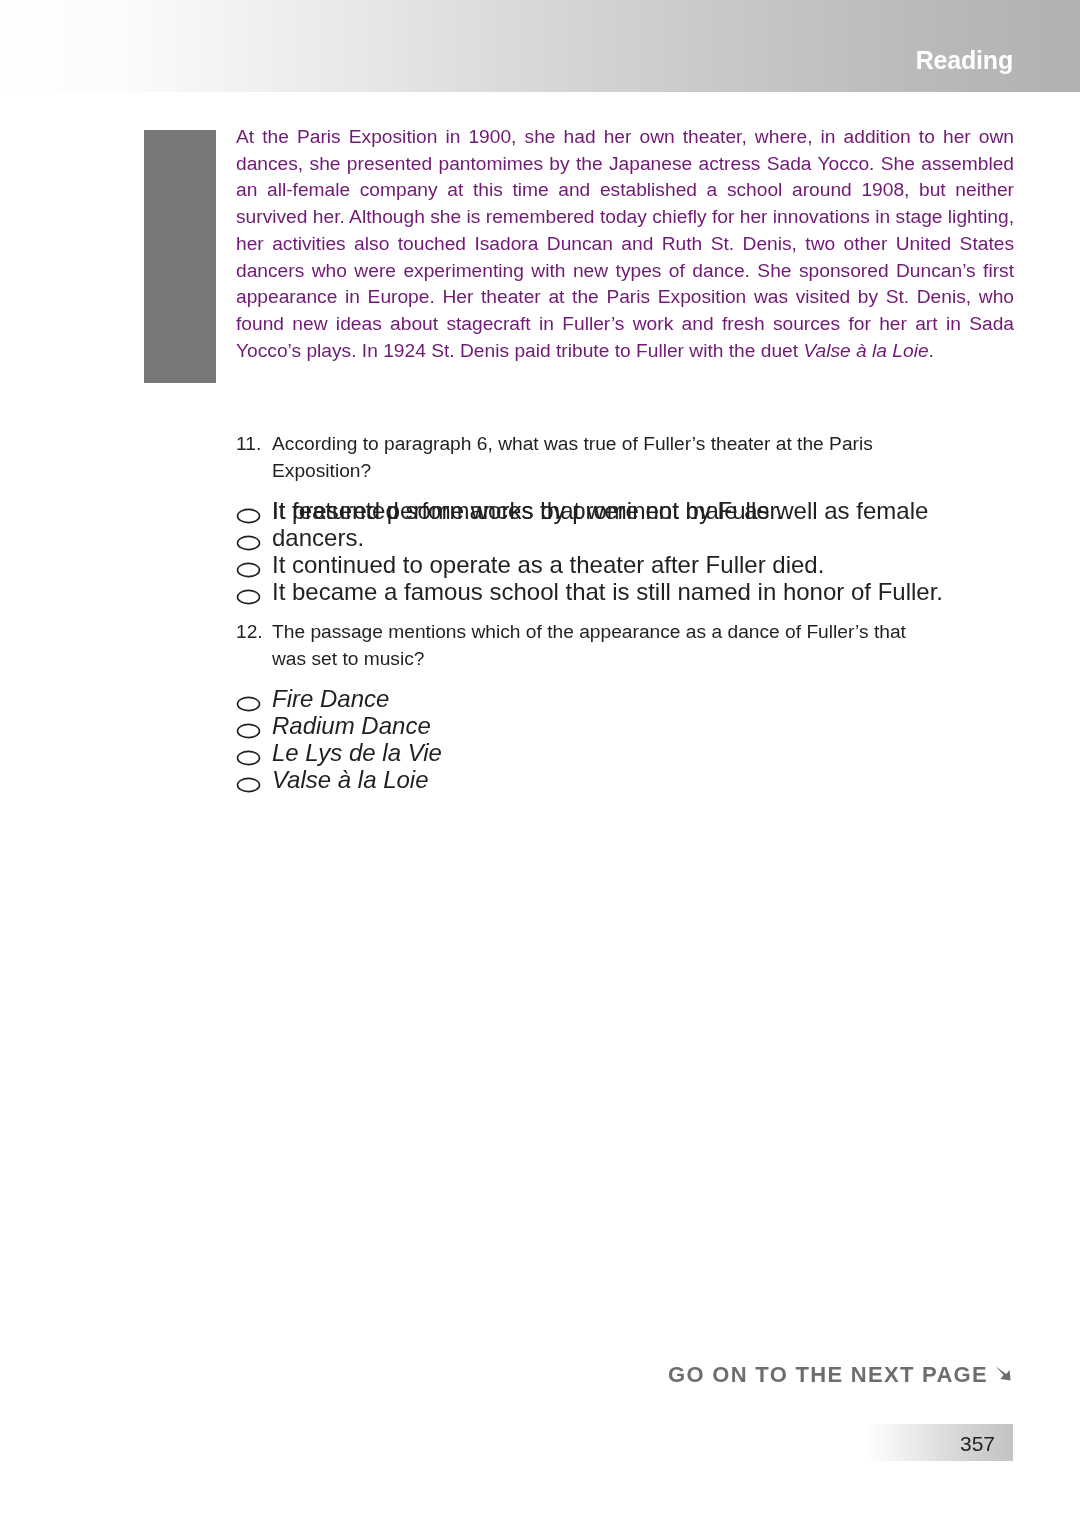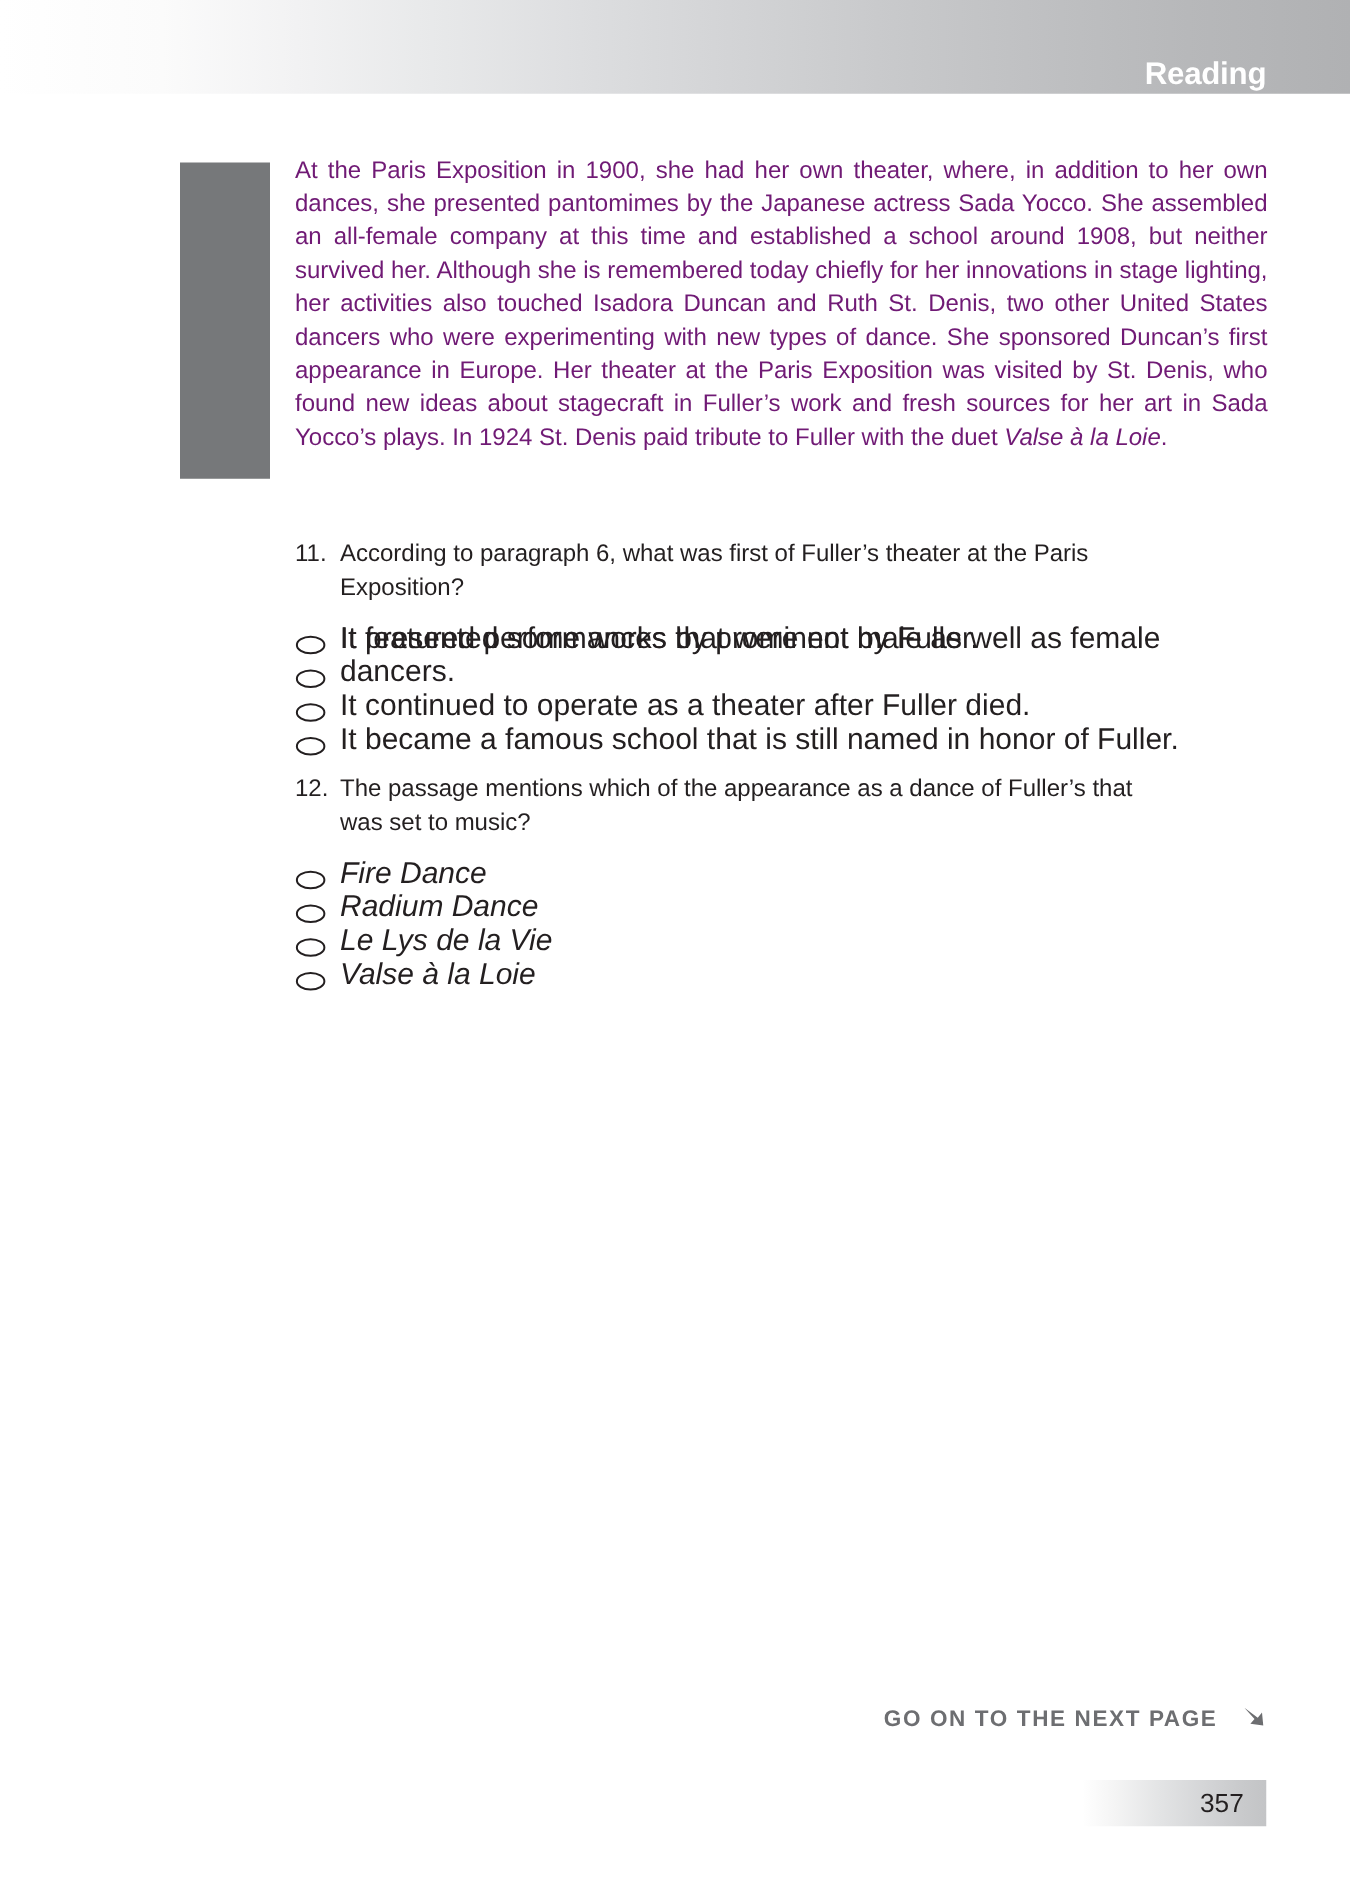--- a/index.html
+++ b/index.html
@@ -15,21 +15,21 @@
     color: #231f20;
     overflow: hidden;
   }
 
   
   .header-bar {
     position: absolute;
     left: 0;
     top: 0;
     width: 1080px;
-    height: 75px;
+    height: 92px;
     background: linear-gradient(to right,
         #ffffff 0%,
         #fbfbfb 12%,
         #f2f2f3 22%,
         #e8e9ea 32%,
         #dddee0 43%,
         #d3d4d6 54%,
         #c9cacc 65%,
         #c0c1c3 76%,
         #b7b8ba 88%,
@@ -118,23 +118,22 @@
   .option-bullet svg { display: block; }
   .option-label { flex: 1 1 auto; }
   .option-label.italic { font-style: italic; }
 
   
   .footer-note {
     position: absolute;
     right: 66px;
     top: 1362px;
     display: flex;
-    align-items: center;
-    gap: 18px;
-    font-size: 18px;
+    gap: 4px;
+    font-size: 22px;
     font-weight: bold;
     letter-spacing: 1.3px;
     color: #6d6e71;
   }
   .footer-arrow { display: block; }
 
   .page-number-box {
     position: absolute;
     left: 866px;
     top: 1424px;
@@ -167,21 +166,21 @@
 
 <div class="passage-marker"></div>
 
 <div class="passage">
   <span>At the Paris Exposition in 1900, she had her own theater, where, in addition to her own dances, she presented pantomimes by the Japanese actress Sada Yocco. She assembled an all-female company at this time and established a school around 1908, but neither survived her. Although she is remembered today chiefly for her innovations in stage lighting, her activities also touched Isadora Duncan and Ruth St. Denis, two other United States dancers who were experimenting with new types of dance. She sponsored Duncan’s first appearance in Europe. Her theater at the Paris Exposition was visited by St. Denis, who found new ideas about stagecraft in Fuller’s work and fresh sources for her art in Sada Yocco’s plays. In 1924 St. Denis paid tribute to Fuller with the duet </span><em>Valse à la Loie</em><span>.</span>
 </div>
 
 <div class="question-block" id="question-11">
   <div class="question-head">
     <span class="question-number">11.</span>
-    <span class="question-text">According to paragraph 6, what was first of Fuller’s theater at the Paris Exposition?</span>
+    <span class="question-text">According to paragraph 6, what was true of Fuller’s theater at the Paris Exposition?</span>
   </div>
   <ul class="options">
     <li class="option">
       <span class="option-bullet">
         <svg width="25" height="16" viewBox="0 0 25 16" aria-hidden="true">
           <ellipse cx="12.5" cy="8" rx="11" ry="6.6" fill="none" stroke="#231f20" stroke-width="1.6"></ellipse>
         </svg>
       </span>
       <span class="option-label">It presented some works that were not by Fuller.</span>
     </li>

